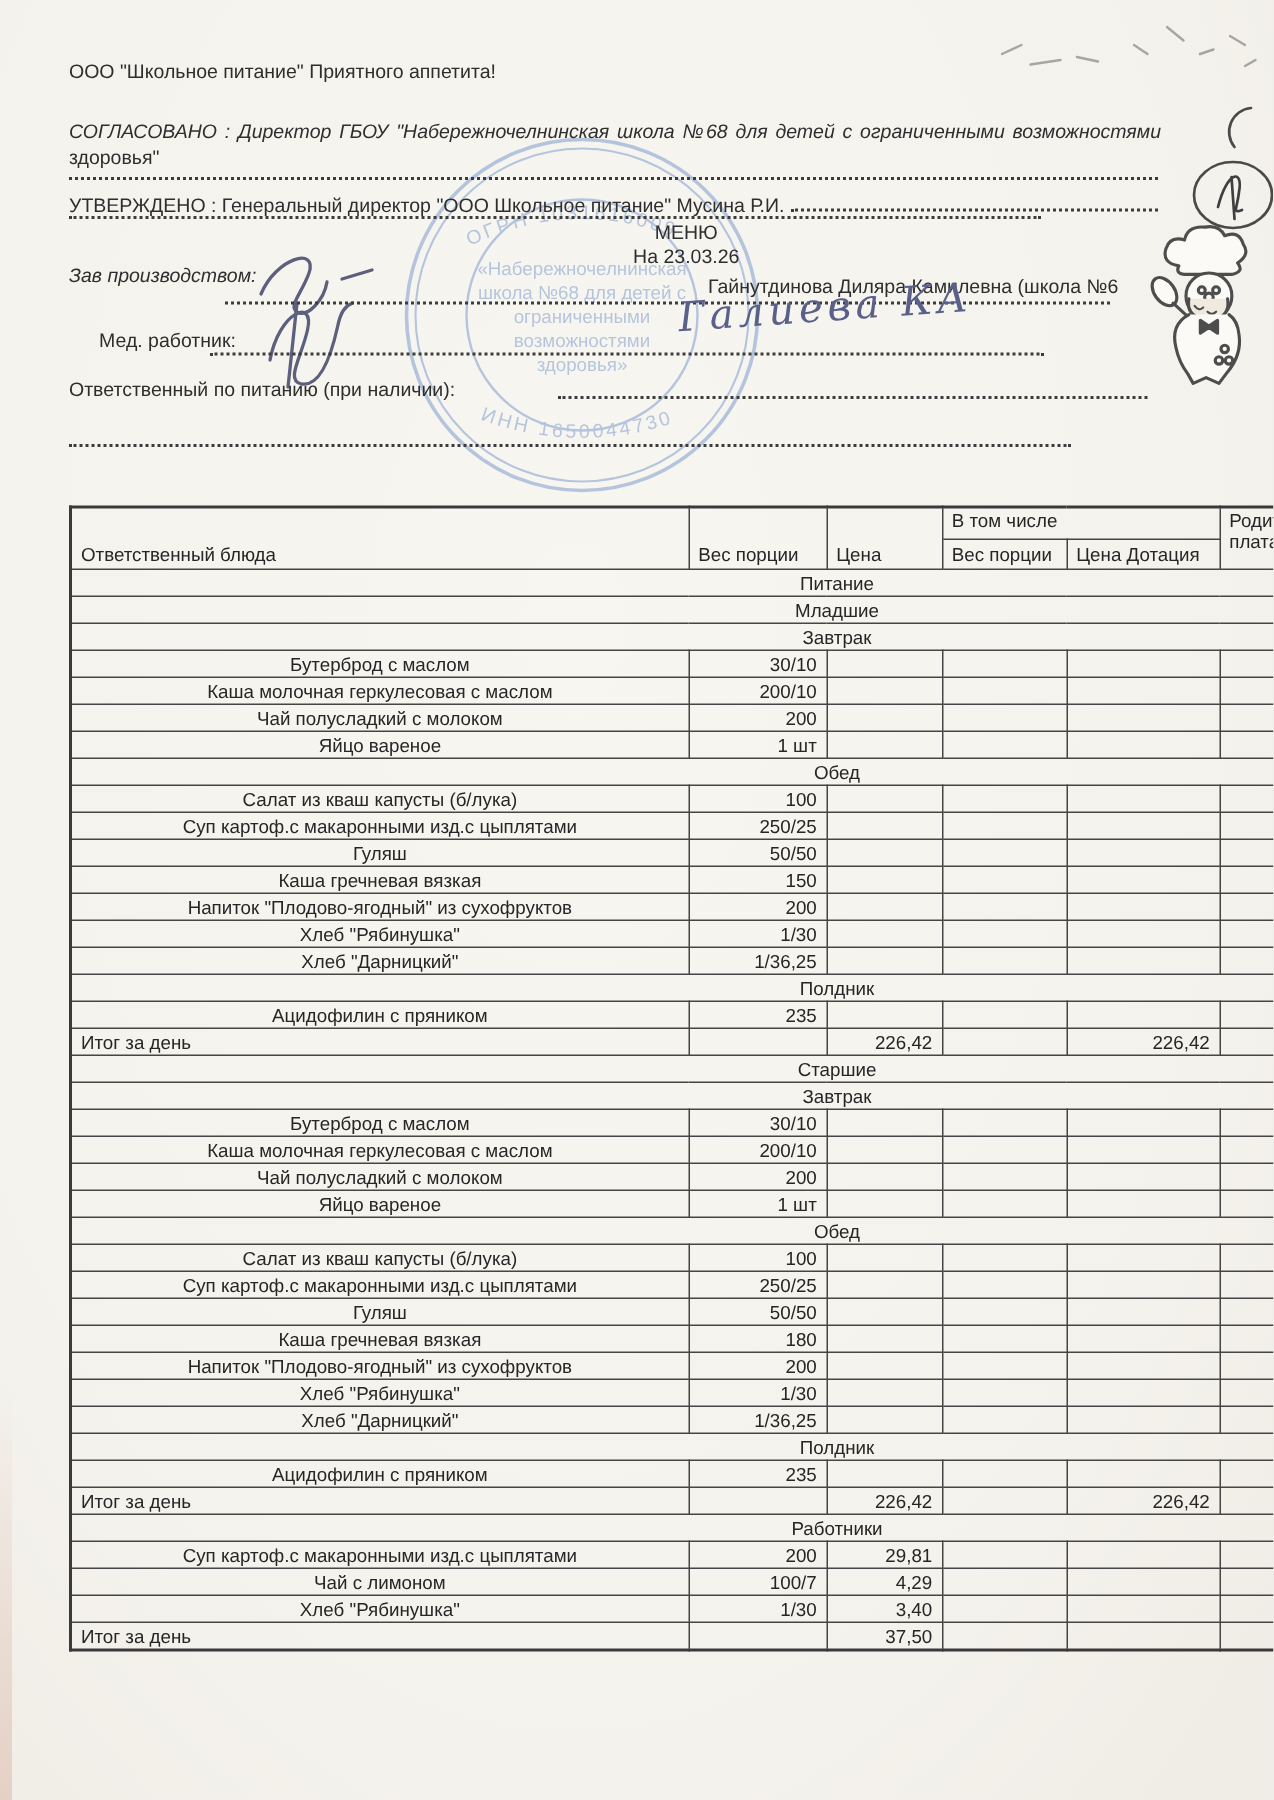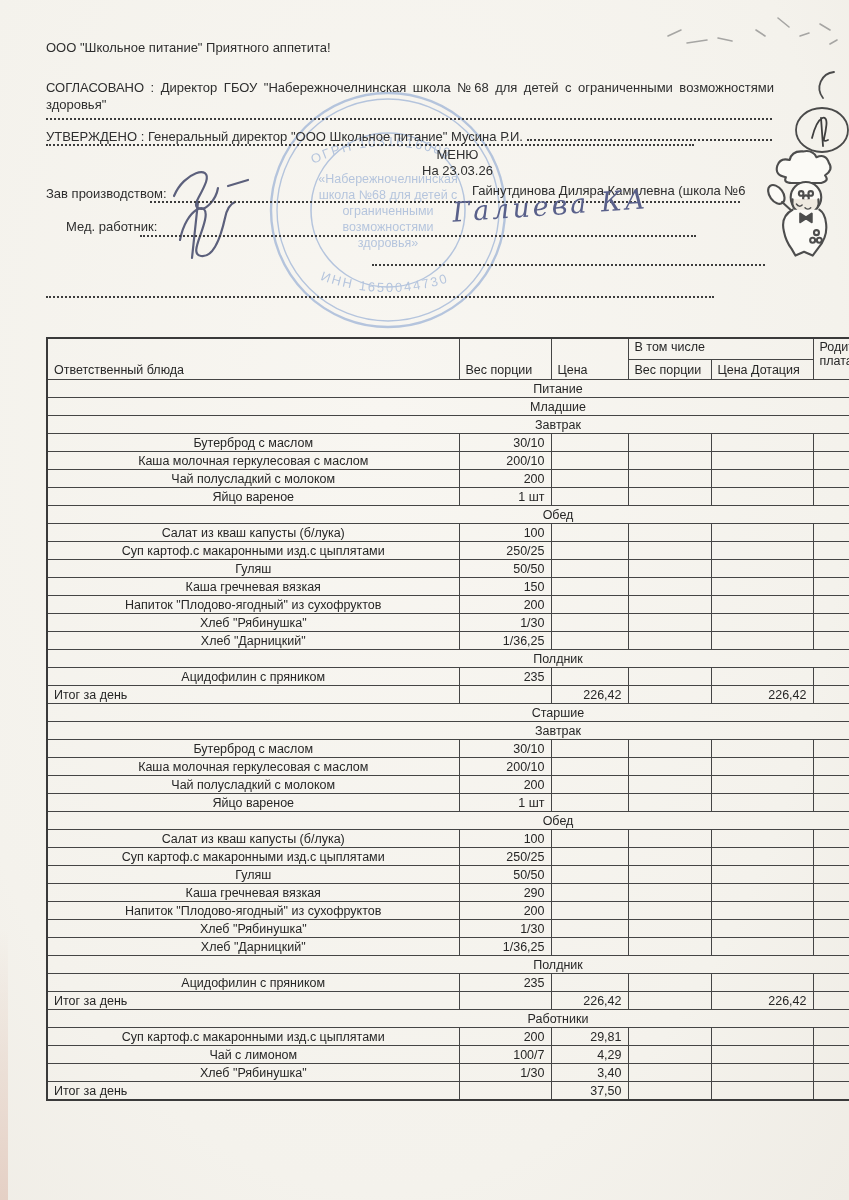--- a/index.html
+++ b/index.html
@@ -6,21 +6,21 @@
   .page{
     position:relative;width:849px;height:1200px;margin:0 auto;
     background:#f6f4ee;
     background-image:radial-gradient(ellipse at 45% 35%, #f8f6f1 0%, #f4f2ec 70%, #efece5 100%);
     overflow:hidden;
     font-family:"Liberation Sans", sans-serif;
     color:#2d2d2d;
   }
   .abs{position:absolute;}
   .txt{font-size:13px;line-height:16px;color:#2e2e2e;}
-  .agreed-l1{text-align:justify;text-align-last:justify;}
+  .agreed-l1{text-align:justify;text-align-last:justify;font-style:italic;}
   .dots{border-bottom:2.5px dotted #3c3c3c;height:1px;}
   .dotfill{flex:1;border-bottom:2.5px dotted #3c3c3c;height:0.72em;margin-left:4px;}
   .rowflex{display:flex;align-items:baseline;}
   .center-line{width:849px;text-align:center;transform:translateX(33px);}
   
   table.menu{
     border-collapse:collapse;table-layout:fixed;width:1022px;
     font-size:12.5px;color:#262626;
   }
   table.menu th, table.menu td{
@@ -131,28 +131,29 @@
 
   <div class="abs rowflex" style="left:46px;top:127px;width:726px;">
     <span class="txt">УТВЕРЖДЕНО : Генеральный директор "ООО Школьное питание" Мусина Р.И.</span>
     <span class="dotfill"></span>
   </div>
   <div class="abs dots" style="left:46px;top:143px;width:648px;"></div>
 
   <div class="abs txt center-line" style="top:147px;">МЕНЮ</div>
   <div class="abs txt center-line" style="top:163px;">На 23.03.26</div>
 
-  <div class="abs txt" style="left:46px;top:186px;">Зав производством:</div>
+  <div class="abs txt" style="left:46px;top:176px;font-style:italic;">Зав производством:</div>
   <div class="abs txt" style="left:472px;top:183px;">Гайнутдинова Диляра Камилевна (школа №6</div>
   <div class="abs dots" style="left:150px;top:200px;width:590px;"></div>
 
   <div class="abs txt" style="left:46px;top:219px;margin-left:20px;">Мед. работник:</div>
   <div class="abs handwrite sig-med" style="left:452px;top:190px;">Галиева КА</div>
   <div class="abs dots" style="left:140px;top:234px;width:556px;"></div>
 
+  <div class="abs txt" style="left:46px;top:252px;">Ответственный по питанию (при наличии):</div>
   <div class="abs dots" style="left:372px;top:263px;width:393px;"></div>
 
   <div class="abs dots" style="left:46px;top:295px;width:668px;"></div>
 
   <table class="menu abs" style="left:46px;top:337px;">
     <colgroup>
       <col style="width:412px">
         <col style="width:92px">
         <col style="width:77px">
       <col style="width:83px">
@@ -355,21 +356,21 @@
         <tr>
           <td class="dish">Гуляш</td>
           <td class="num">50/50</td>
           <td class="num"></td>
           <td class="num"></td>
           <td class="num"></td>
           <td class="num"></td>
         </tr>
         <tr>
           <td class="dish">Каша гречневая вязкая</td>
-          <td class="num">290</td>
+          <td class="num">180</td>
           <td class="num"></td>
           <td class="num"></td>
           <td class="num"></td>
           <td class="num"></td>
         </tr>
         <tr>
           <td class="dish">Напиток "Плодово-ягодный" из сухофруктов</td>
           <td class="num">200</td>
           <td class="num"></td>
           <td class="num"></td>

